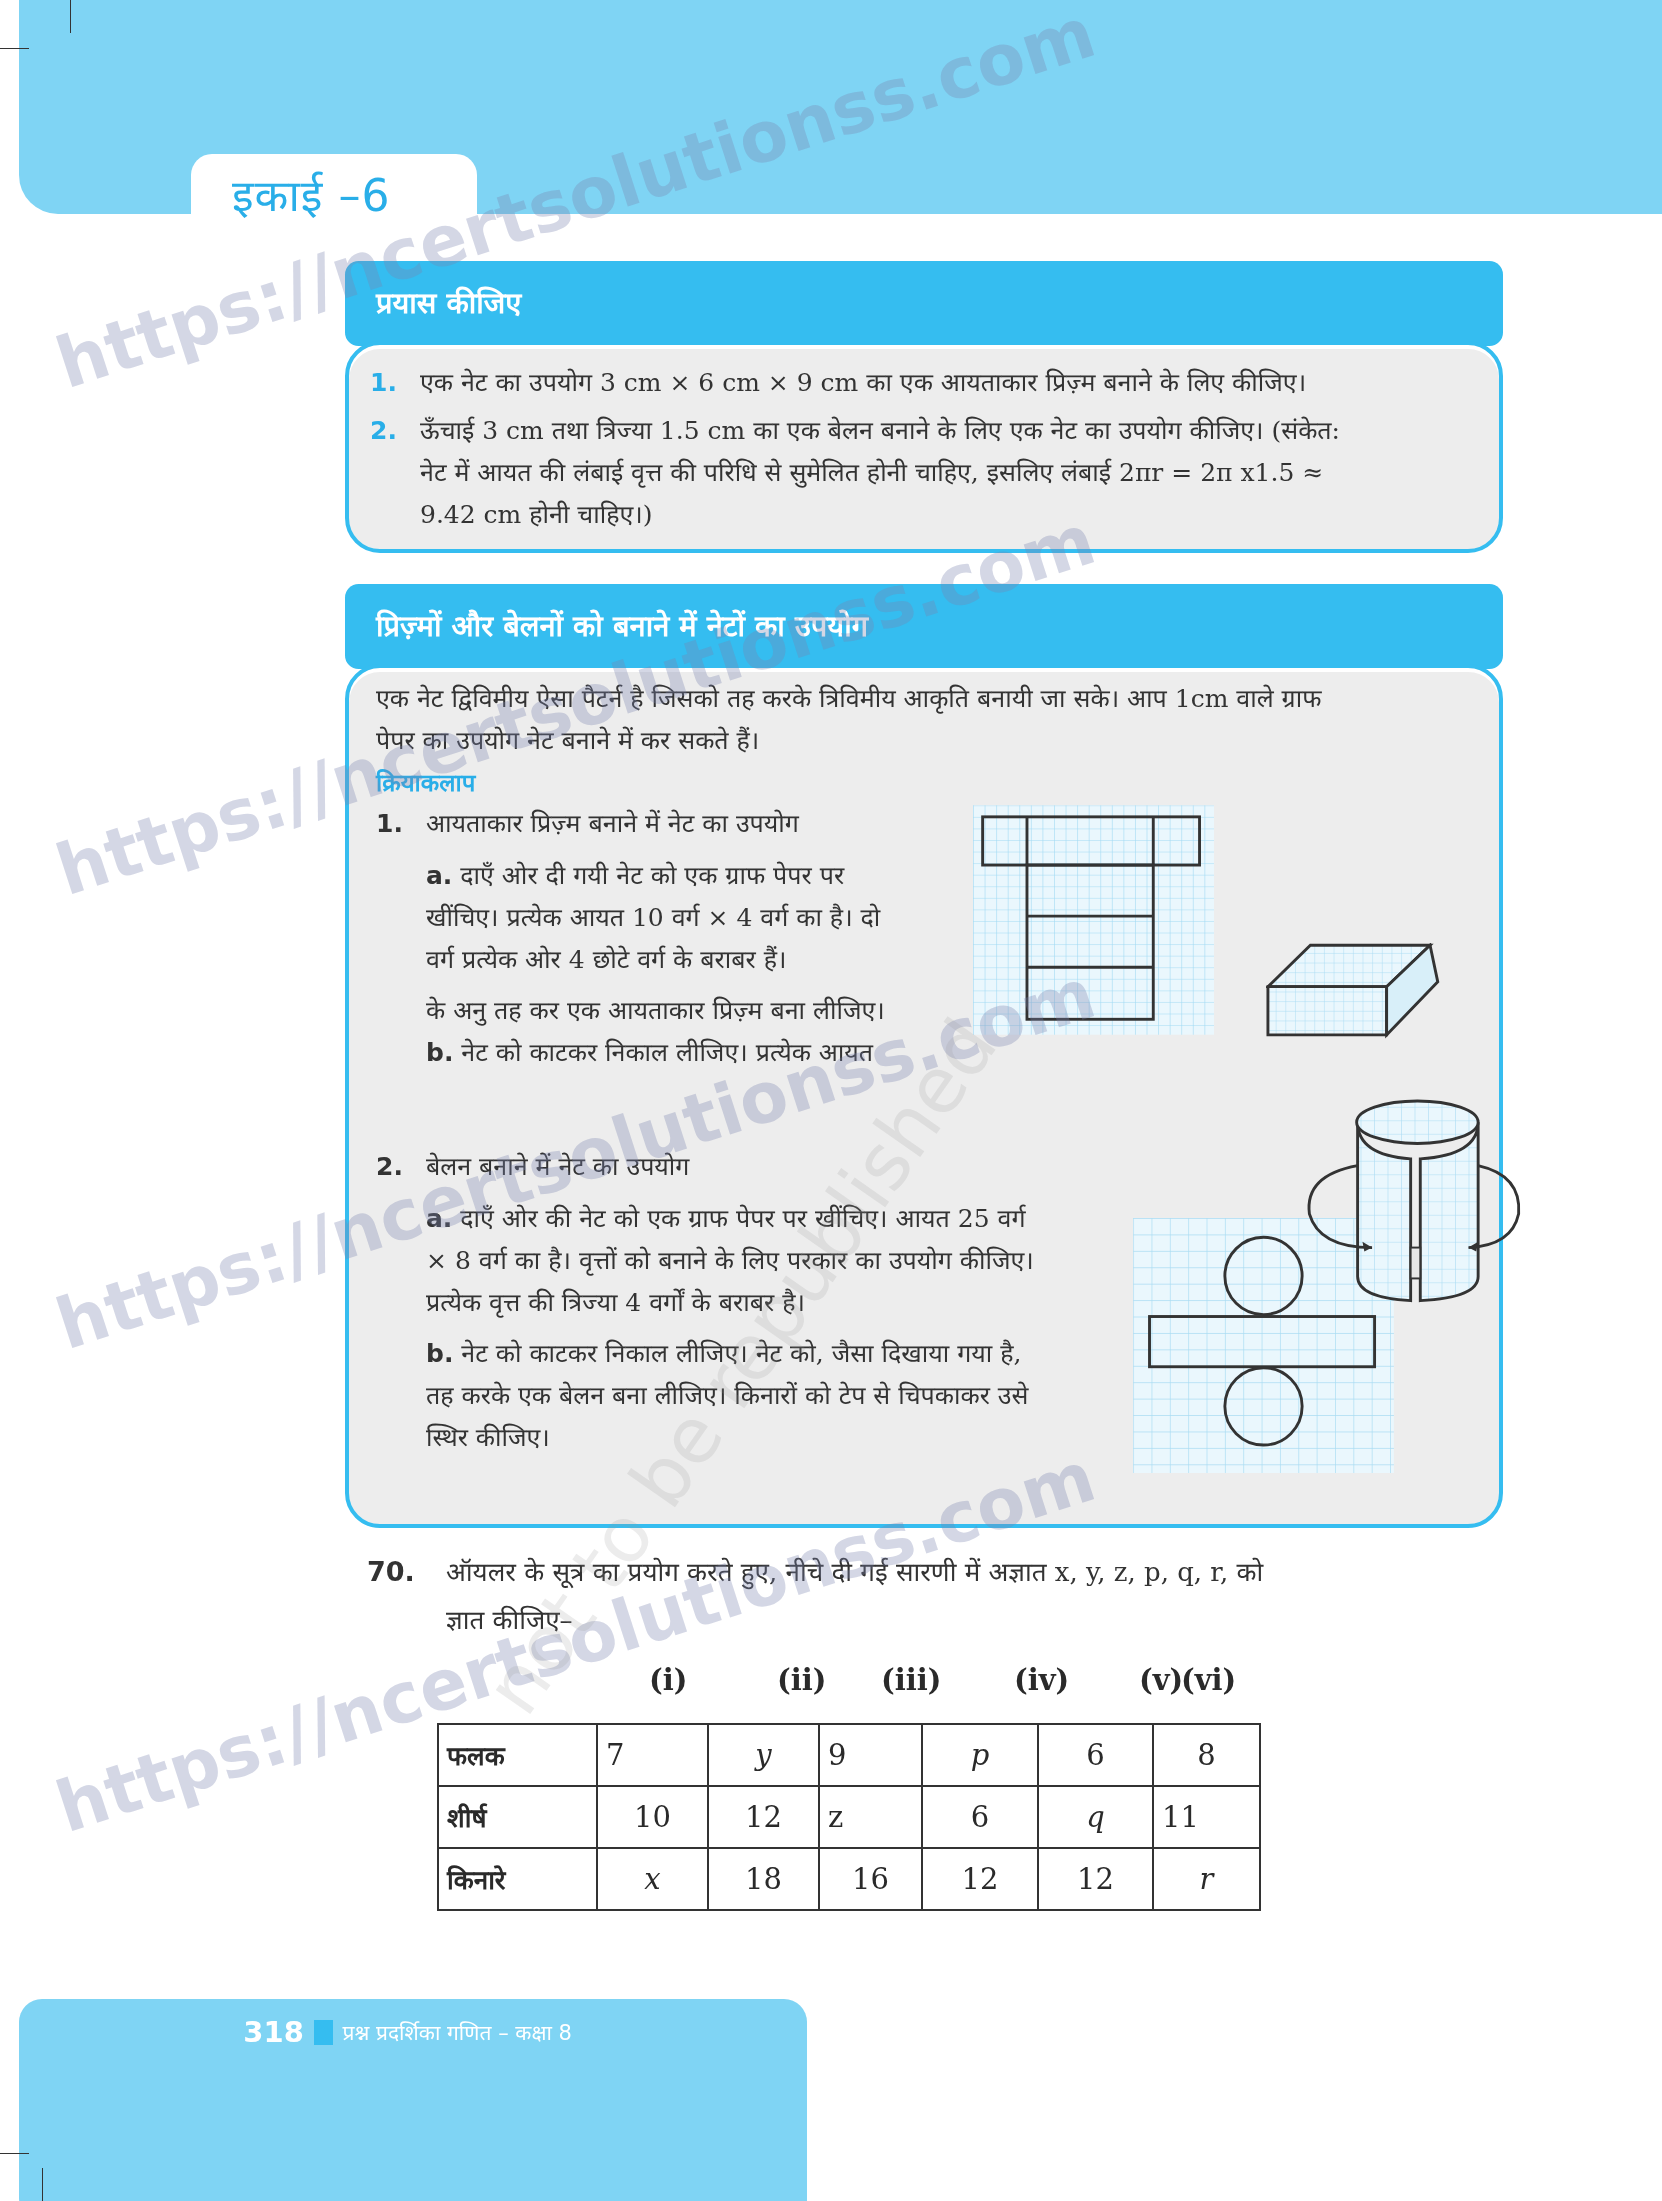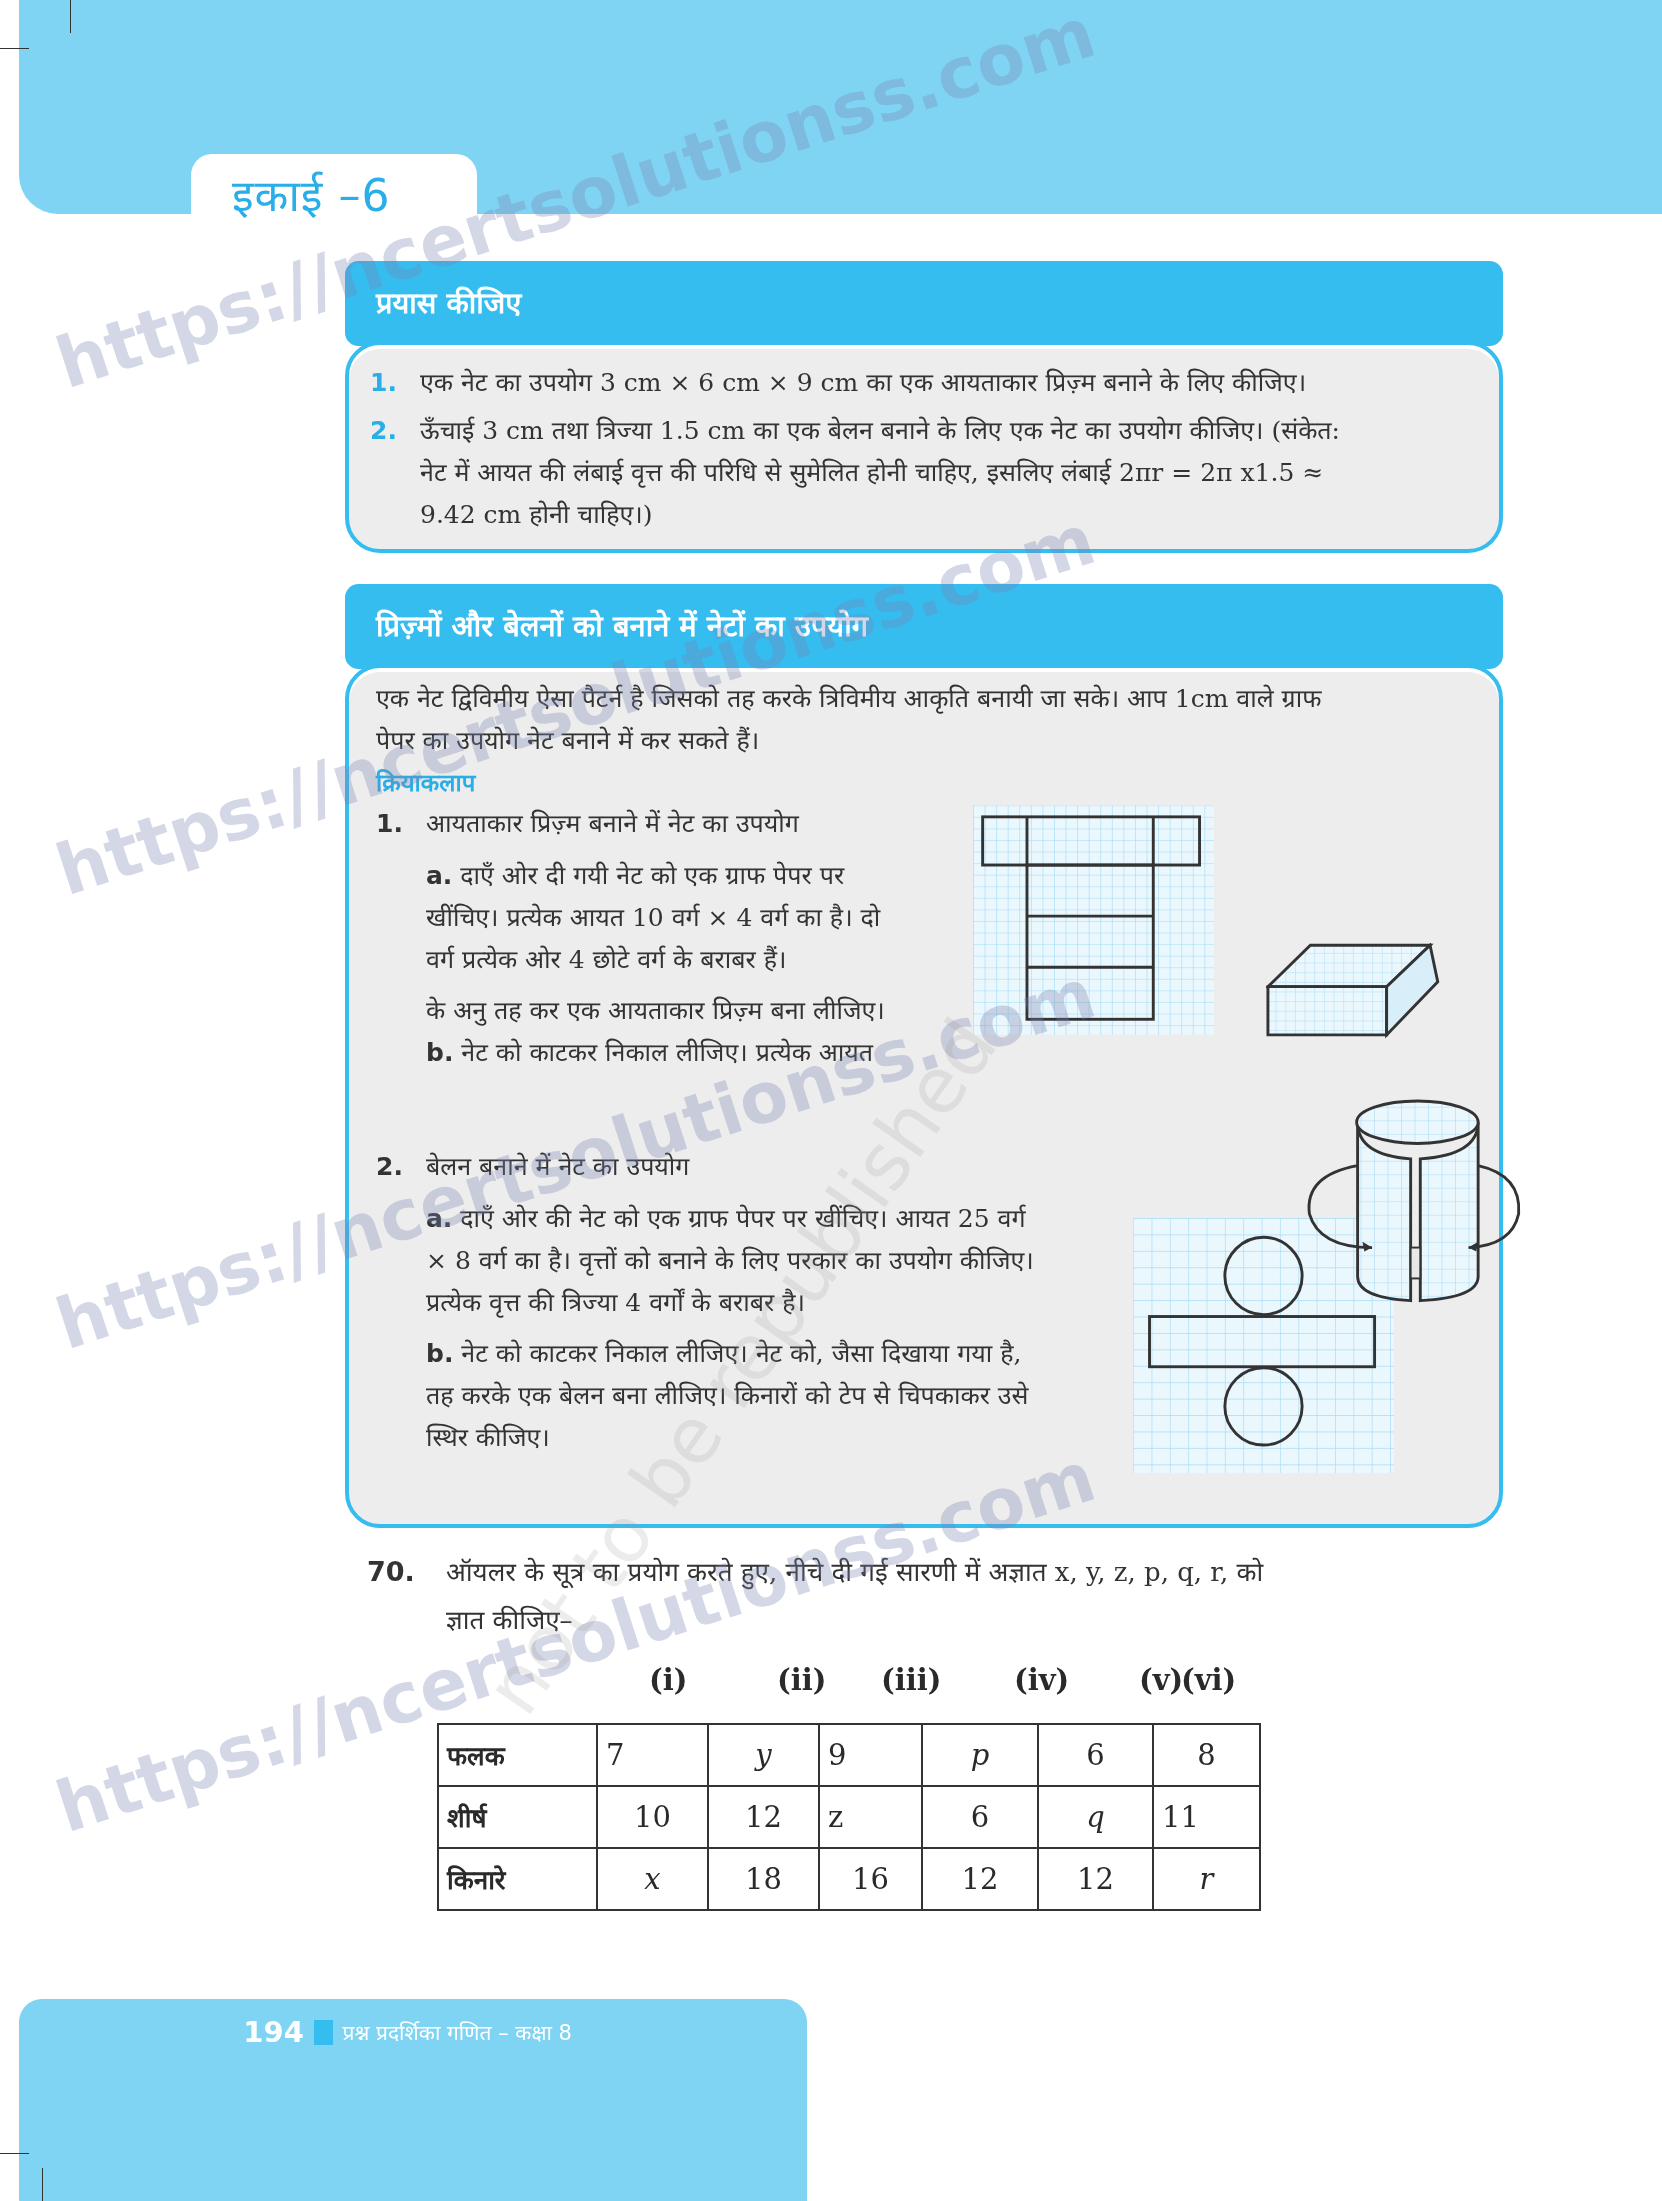--- a/index.html
+++ b/index.html
@@ -263,21 +263,21 @@
     <td style="text-align:center;">16</td>
     <td style="text-align:center;">12</td>
     <td style="text-align:center;">12</td>
     <td class="italic" style="text-align:center;">r</td>
   </tr>
 </tbody>
   </table>
 
 <div class="abs footer">
   <div class="footer-text">
-    <span class="footer-page">194</span>
+    <span class="footer-page">318</span>
     <span class="footer-square"></span>
     <span class="footer-title">प्रश्न प्रदर्शिका गणित – कक्षा 8</span>
   </div>
 </div>
 <div class="abs crop-mark" style="left:0;top:2153px;width:29px;height:1px;"></div>
 <div class="abs crop-mark" style="left:42px;top:2168px;width:1px;height:34px;"></div>
 
 <div class="abs watermark" style="left:72px;top:323px;transform:rotate(-18deg);">https://ncertsolutionss.com</div>
 <div class="abs watermark" style="left:72px;top:830px;transform:rotate(-18deg);">https://ncertsolutionss.com</div>
 <div class="abs watermark" style="left:72px;top:1284px;transform:rotate(-18deg);">https://ncertsolutionss.com</div>

